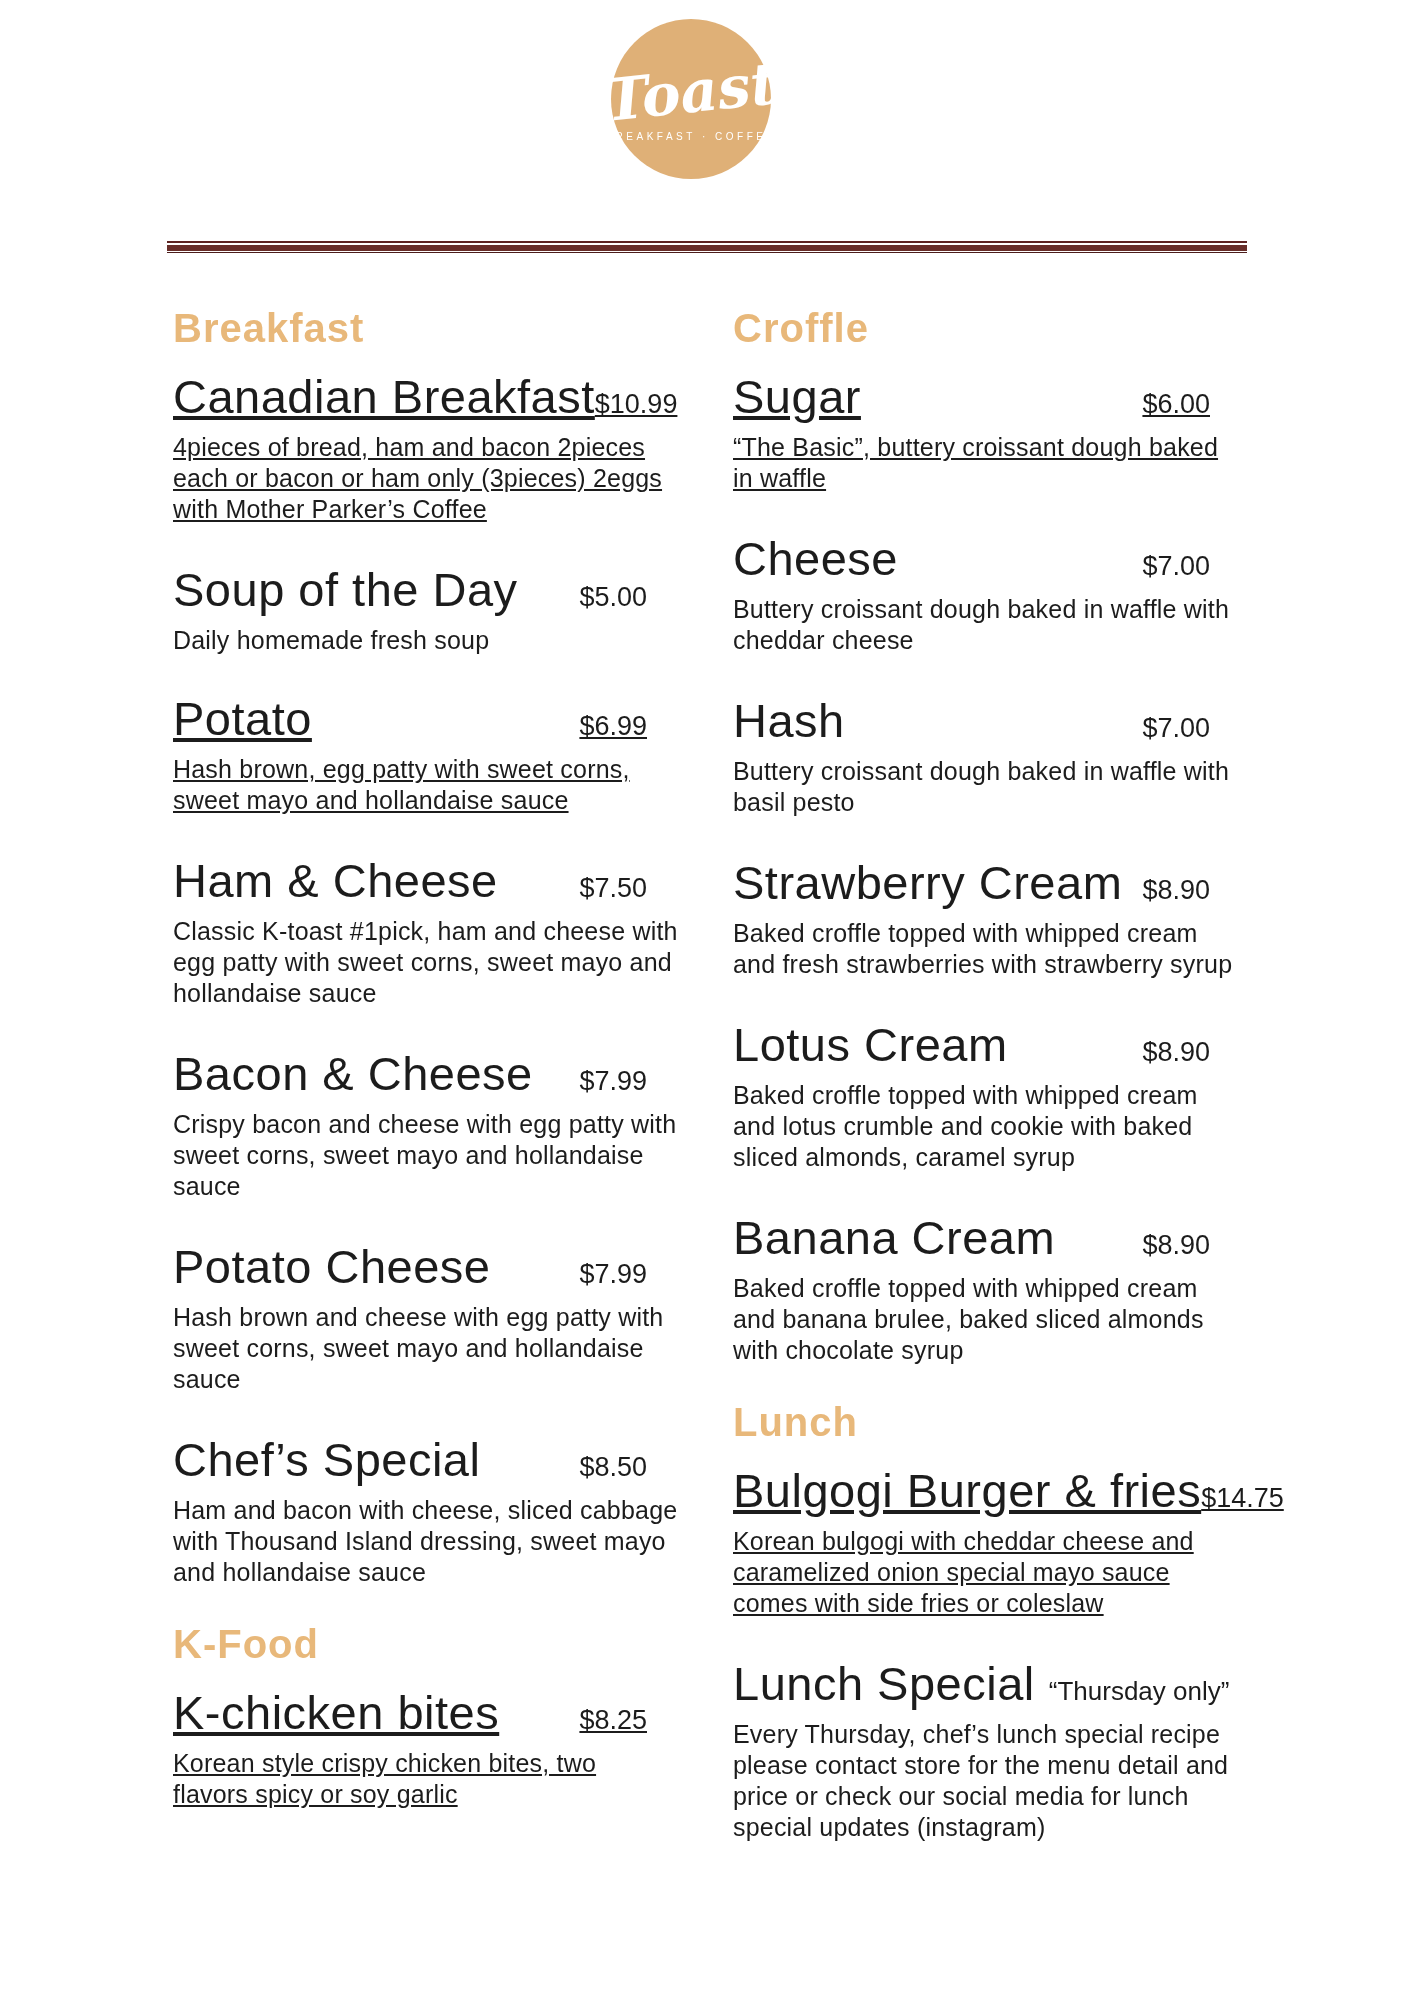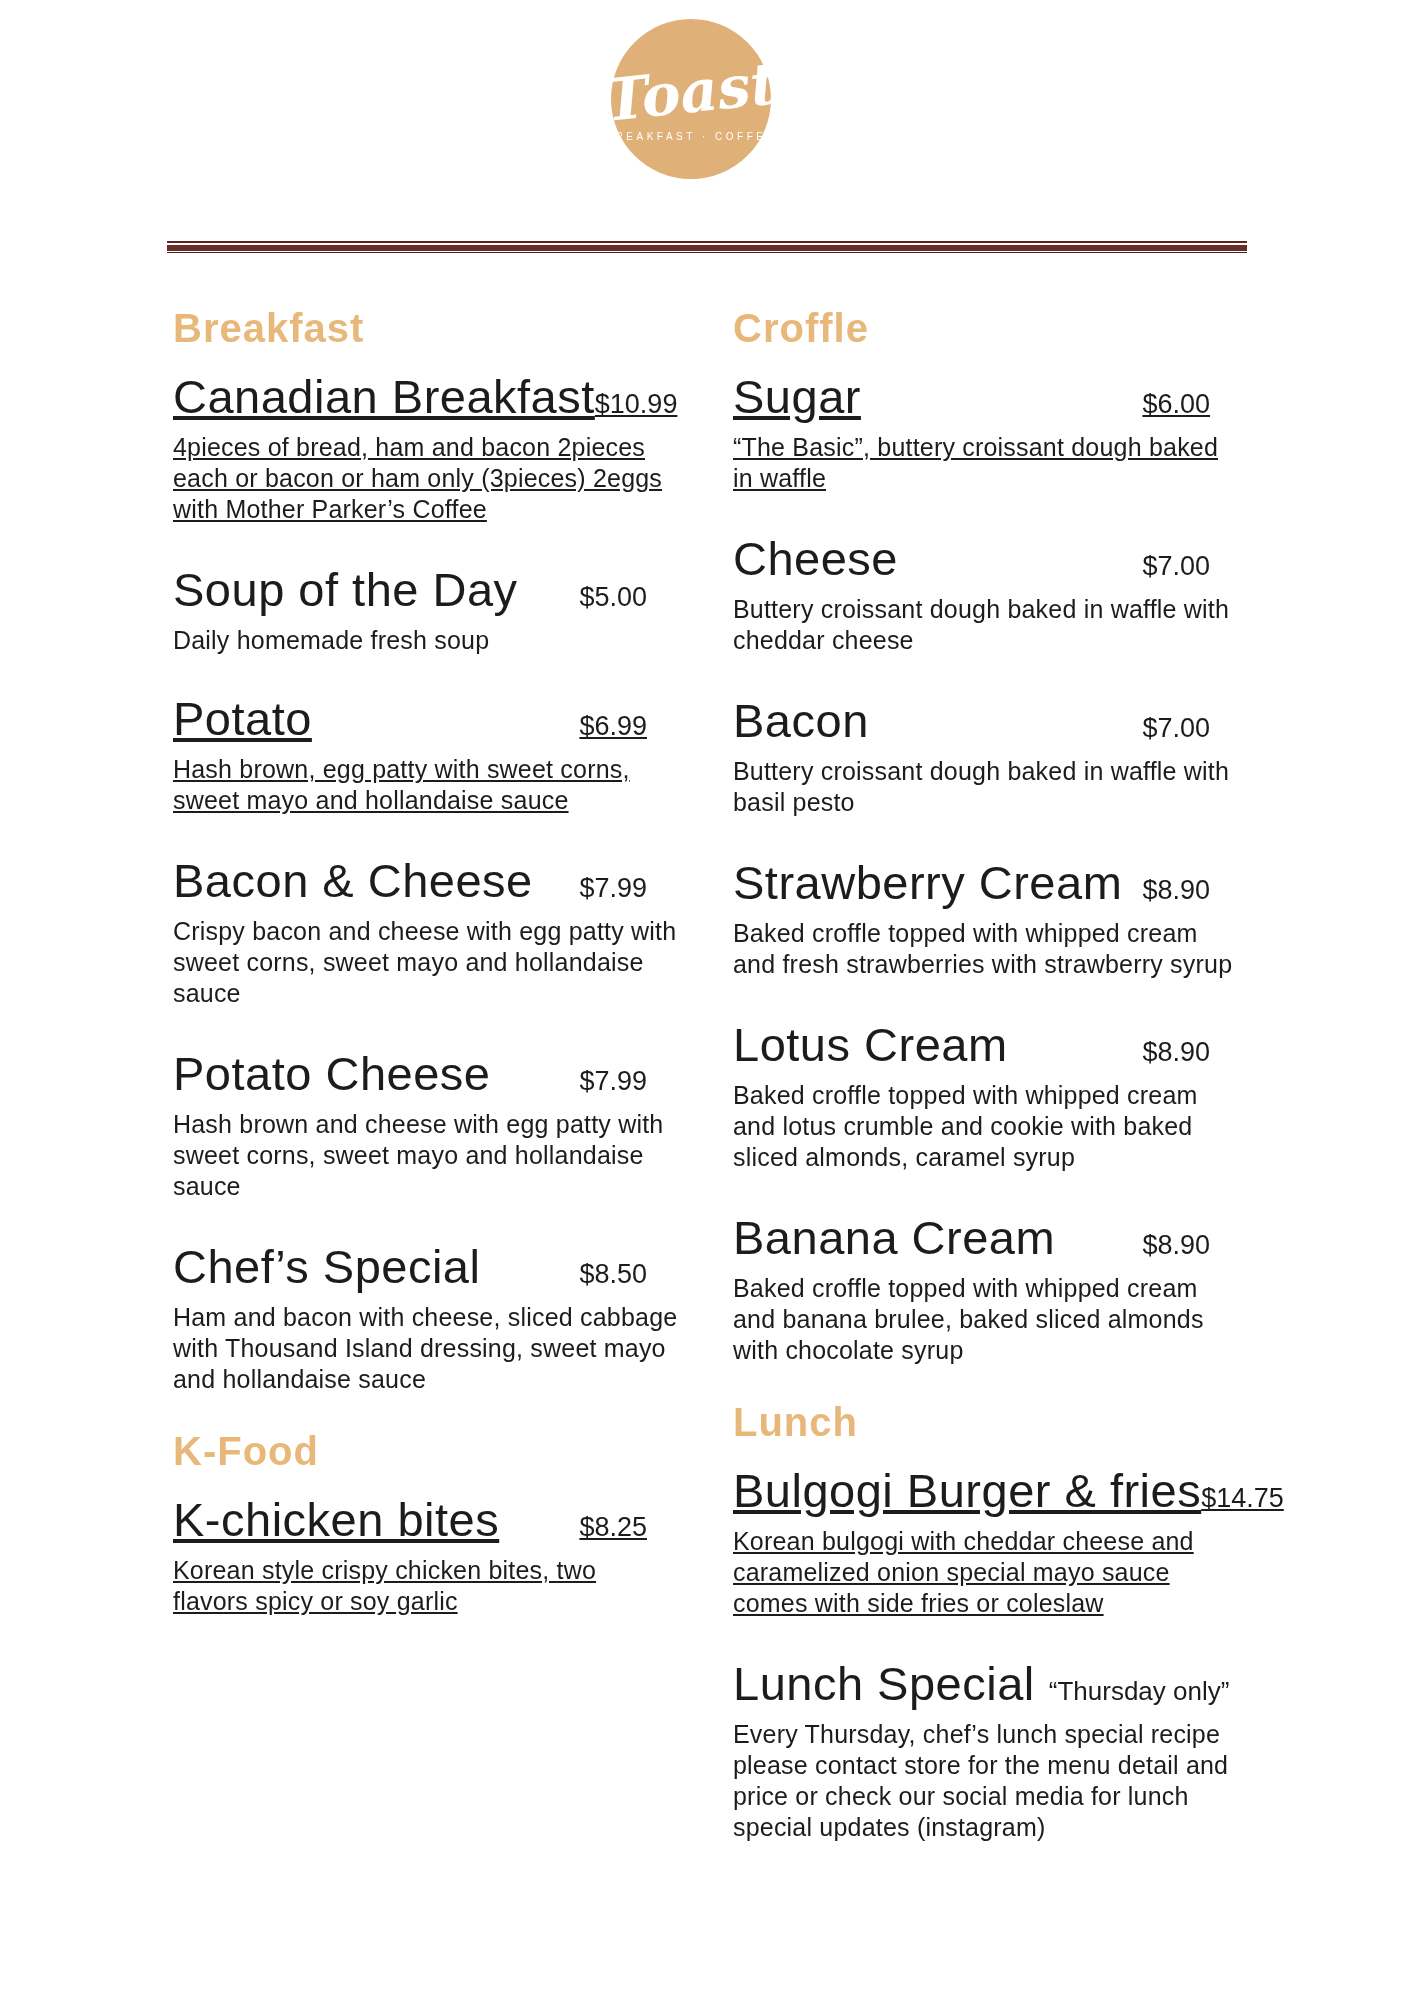--- a/index.html
+++ b/index.html
@@ -108,20 +108,27 @@
       <section class="menu-section">
         <div class="menu-item">
           <div class="item-head">
             <span class="item-name">Potato</span>
             <span class="item-price">$6.99</span>
           </div>
           <p class="item-desc">Hash brown, egg patty with sweet corns, sweet mayo and hollandaise sauce</p>
         </div>
         <div class="menu-item">
           <div class="item-head">
+            <span class="item-name">Ham &amp; Cheese</span>
+            <span class="item-price">$7.50</span>
+          </div>
+          <p class="item-desc">Classic K-toast #1pick, ham and cheese with egg patty with sweet corns, sweet mayo and hollandaise sauce</p>
+        </div>
+        <div class="menu-item">
+          <div class="item-head">
             <span class="item-name">Bacon &amp; Cheese</span>
             <span class="item-price">$7.99</span>
           </div>
           <p class="item-desc">Crispy bacon and cheese with egg patty with sweet corns, sweet mayo and hollandaise sauce</p>
         </div>
         <div class="menu-item">
           <div class="item-head">
             <span class="item-name">Potato Cheese</span>
             <span class="item-price">$7.99</span>
           </div>
@@ -158,21 +165,21 @@
         </div>
         <div class="menu-item">
           <div class="item-head">
             <span class="item-name">Cheese</span>
             <span class="item-price">$7.00</span>
           </div>
           <p class="item-desc">Buttery croissant dough baked in waffle with cheddar cheese</p>
         </div>
         <div class="menu-item">
           <div class="item-head">
-            <span class="item-name">Bacon</span>
+            <span class="item-name">Hash</span>
             <span class="item-price">$7.00</span>
           </div>
           <p class="item-desc">Buttery croissant dough baked in waffle with basil pesto</p>
         </div>
         <div class="menu-item">
           <div class="item-head">
             <span class="item-name">Strawberry Cream</span>
             <span class="item-price">$8.90</span>
           </div>
           <p class="item-desc">Baked croffle topped with whipped cream and fresh strawberries with strawberry syrup</p>

